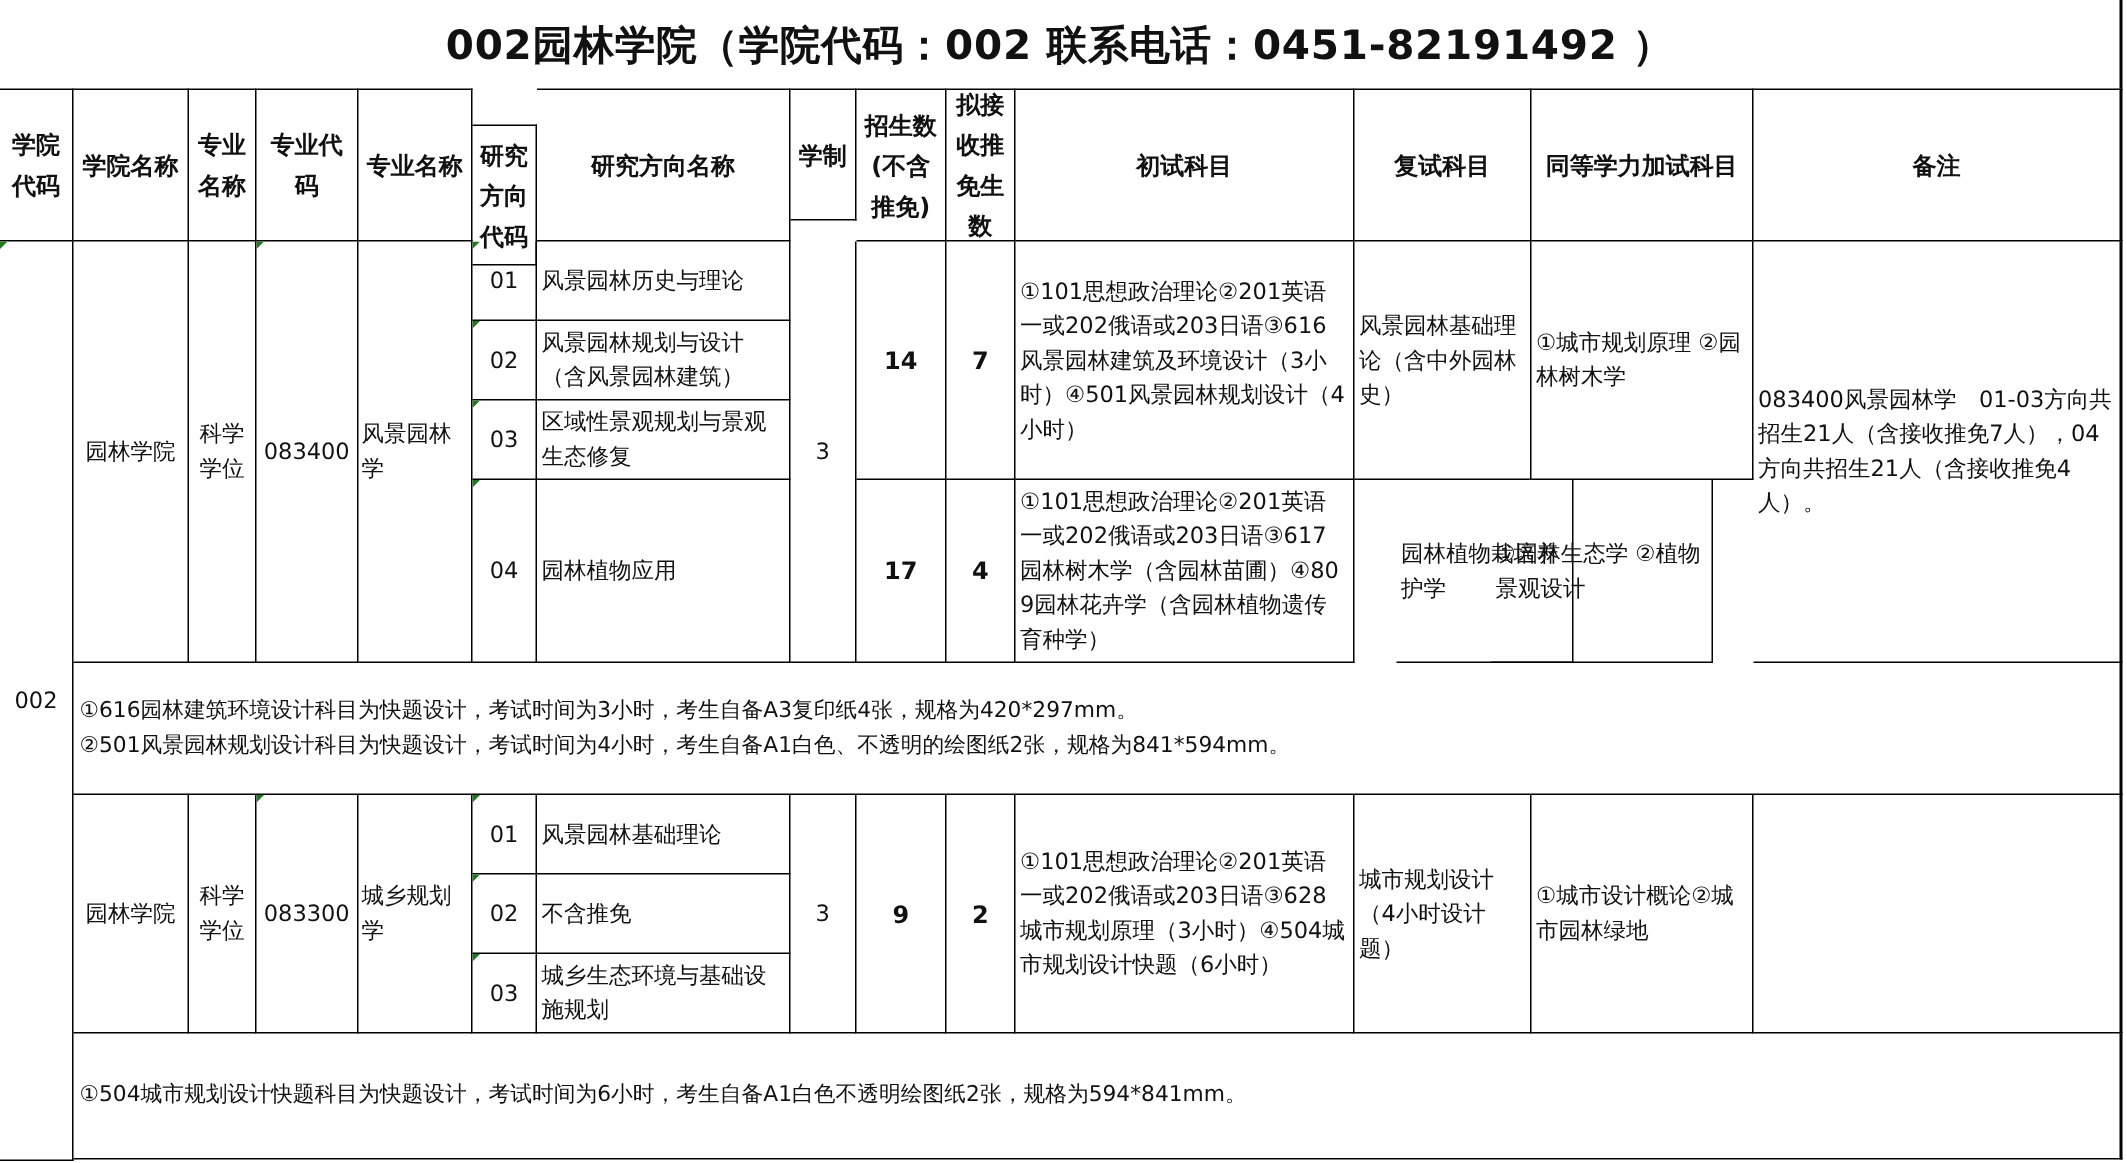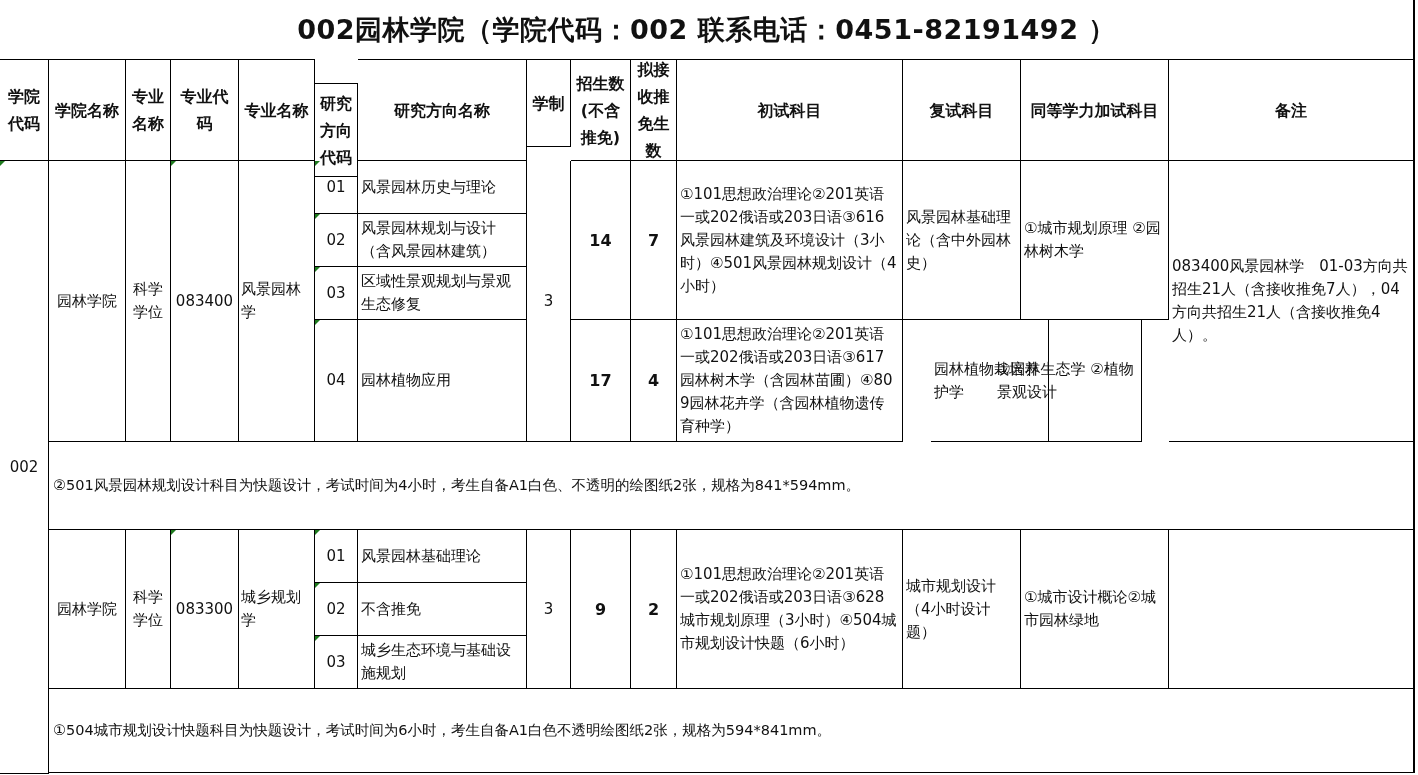--- a/index.html
+++ b/index.html
@@ -74,20 +74,21 @@
   <div class="cell c b" style="left:631px;top:320px;width:46px;height:122px;">4</div>
   <div class="cell l wrap" style="left:677px;top:320px;width:226px;height:122px;padding:0 3px;">①101思想政治理论②201英语一或202俄语或203日语③617园林树木学（含园林苗圃）④809园林花卉学（含园林植物遗传育种学）</div>
   <div class="cell l wrap" style="left:903px;top:320px;width:118px;height:122px;padding:0 3px;margin-left:28px;">园林植物栽培养护学</div>
   <div class="cell l wrap" style="left:994px;top:320px;width:148px;height:122px;padding:0 3px;">①园林生态学 ②植物景观设计</div>
 
   <div class="cell l wrap" style="left:1169px;top:161px;width:246px;height:281px;padding:0 3px;border-right-width:2px;">083400风景园林学　01-03方向共招生21人（含接收推免7人），04方向共招生21人（含接收推免4人）。</div>
 </div>
 
 <div class="cell l notes" style="left:49px;top:442px;width:1366px;height:88px;border-right-width:2px;">
   <div style="display:flex;flex-direction:column;">
+    <div>①616园林建筑环境设计科目为快题设计，考试时间为3小时，考生自备A3复印纸4张，规格为420*297mm。</div>
     <div>②501风景园林规划设计科目为快题设计，考试时间为4小时，考生自备A1白色、不透明的绘图纸2张，规格为841*594mm。</div>
   </div>
 </div>
 
 <div>
   <div class="cell c" style="left:49px;top:530px;width:77px;height:159px;">园林学院</div>
   <div class="cell c wrap" style="left:126px;top:530px;width:45px;height:159px;padding:0 5px;">科学学位</div>
   <div class="cell c tri" style="left:171px;top:530px;width:68px;height:159px;">083300</div>
   <div class="cell l wrap" style="left:239px;top:530px;width:76px;height:159px;padding:0 2px;">城乡规划学</div>
 

